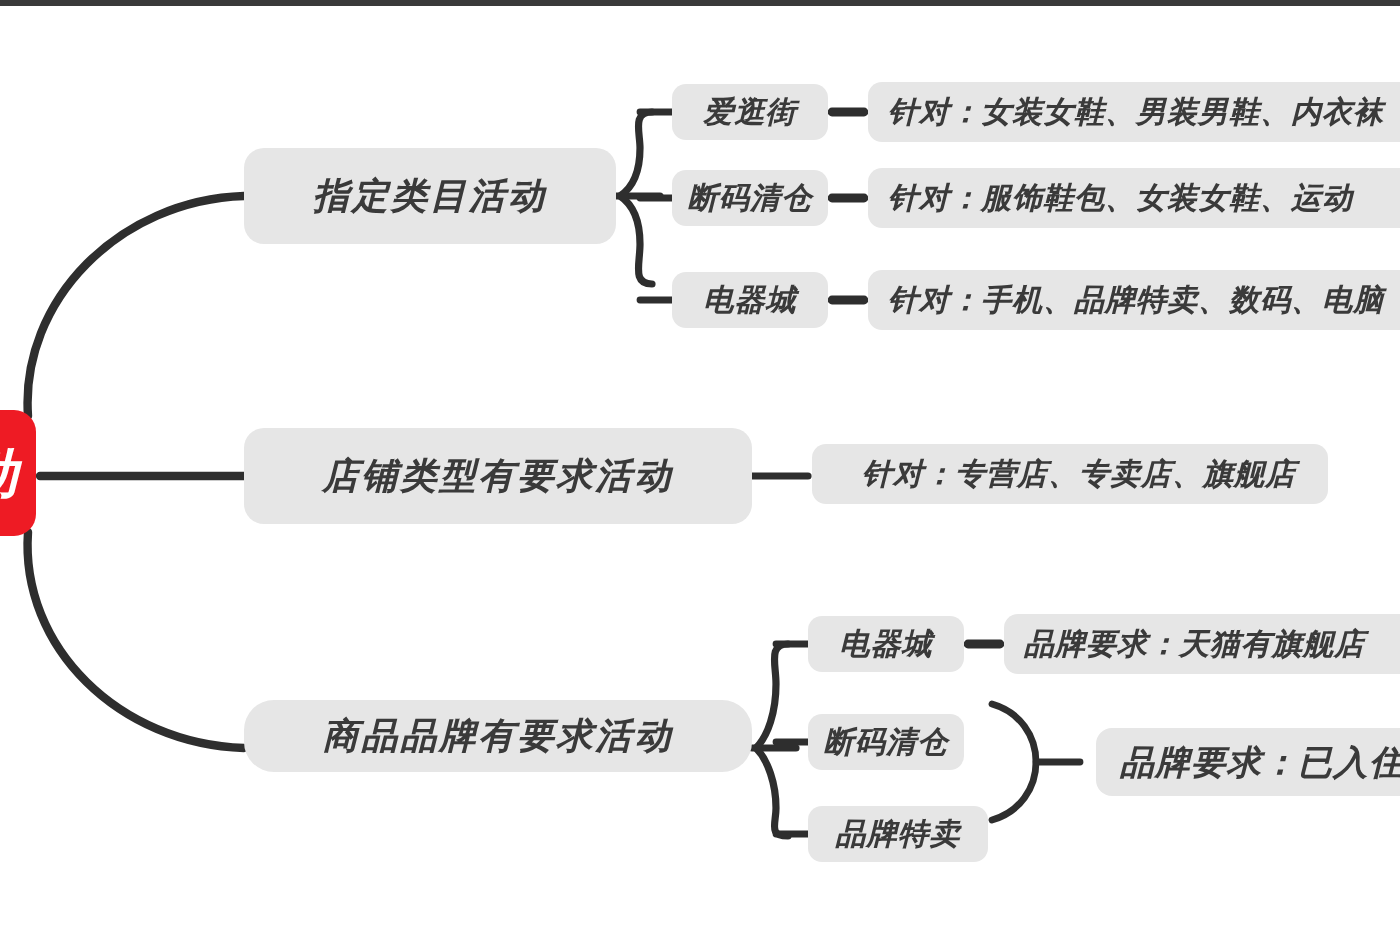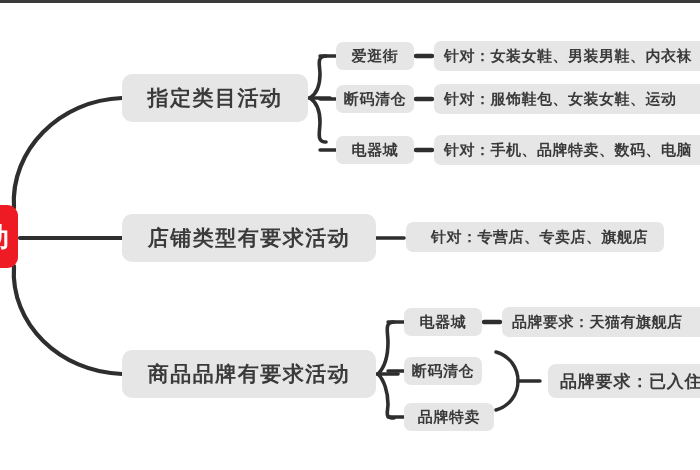--- a/index.html
+++ b/index.html
@@ -26,32 +26,33 @@
   }
   
   .node{
     position:absolute;z-index:2;
     background:#e6e6e6;
     border-radius:9px;
     color:#3a3a3a;
     display:flex;align-items:center;justify-content:center;
     white-space:nowrap;
     box-sizing:border-box;
+    font-style:italic;
   }
   .root{
     background:#ee1b24;
     color:#ffffff;
     font-size:27px;
     font-weight:bold;
     border-radius:11px;
     letter-spacing:1px;
     z-index:3;
   }
   .l1{
-    font-size:21px;
+    font-size:18px;
     font-weight:bold;
     letter-spacing:1.5px;
     padding:0 16px;
     border-radius:10px;
   }
   .l2{
     font-size:15px;
     font-weight:bold;
     letter-spacing:.6px;
     padding:0 9px;
@@ -78,21 +79,21 @@
   #n-cat-a    {left:336px; top:42px;  width:78px;  height:28px;}
   #n-cat-b    {left:336px; top:85px;  width:78px;  height:28px;}
   #n-cat-c    {left:336px; top:136px; width:78px;  height:28px;}
   #t-cat-a    {left:434px; top:41px;  width:300px; height:30px;}
   #t-cat-b    {left:434px; top:84px;  width:300px; height:30px;}
   #t-cat-c    {left:434px; top:135px; width:300px; height:30px;}
   
   #n-shop     {left:122px; top:214px; width:254px; height:48px;}
   #t-shop     {left:406px; top:222px; width:258px; height:30px;padding-left:25px;}
   
-  #n-brand    {left:122px; top:350px; width:254px; height:48px;}
+  #n-brand    {left:122px; top:350px; width:254px; height:36px;border-radius:15px;}
   #n-br-a     {left:404px; top:308px; width:78px;  height:28px;}
   #n-br-b     {left:404px; top:357px; width:78px;  height:28px;}
   #n-br-c     {left:404px; top:403px; width:90px;  height:28px;}
   #t-br-a     {left:502px; top:307px; width:210px; height:30px;}
   #t-br-bc    {left:548px; top:364px; width:175px; height:34px;}
   
   #n-root     {left:-42px; top:205px; width:60px;  height:63px;
                justify-content:flex-end; padding-right:8px;}
 </style>
 </head>

